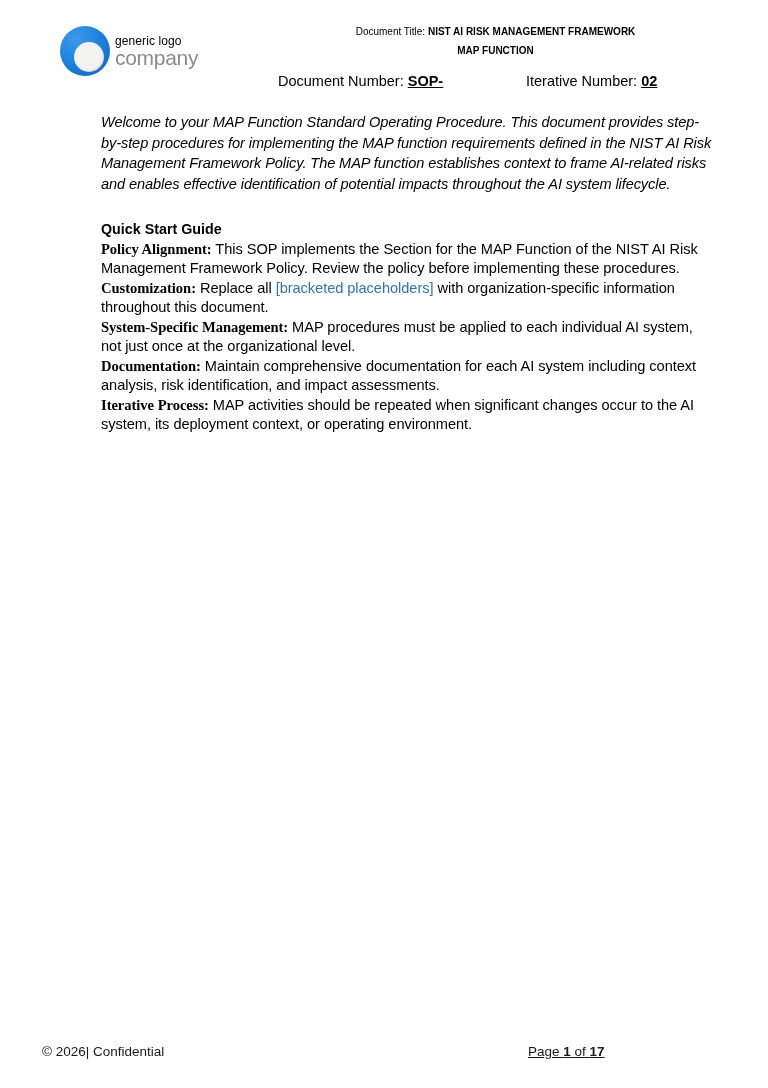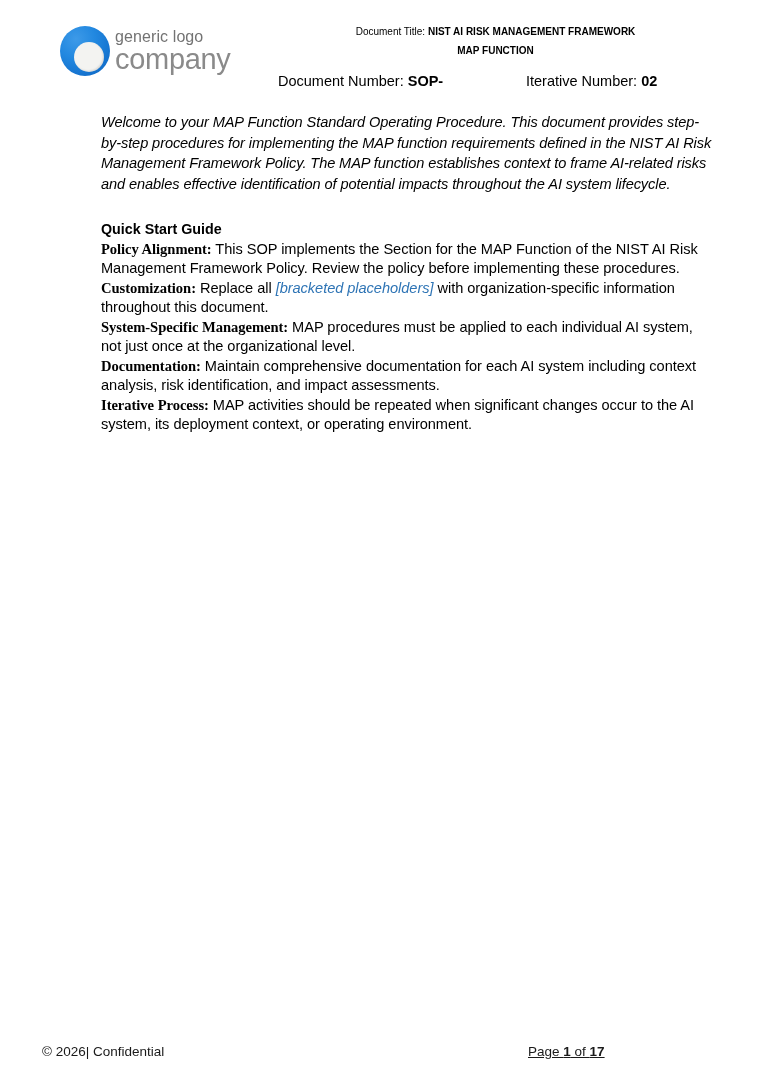--- a/index.html
+++ b/index.html
@@ -53,28 +53,28 @@
     width: 30px; height: 30px;
     border-radius: 50%;
     background: #f3f3f1;
     box-shadow: -1px -1px 2px rgba(0,0,0,0.12) inset;
   }
   .logo-words {
     margin-left: 5px;
     line-height: 1;
   }
   .logo-words .line1 {
-    font-size: 16px;
-    color: #737373;
+    font-size: 12px;
+    color: #000000;
     letter-spacing: 0.1px;
     display: block;
     margin-bottom: 1px;
   }
   .logo-words .line2 {
-    font-size: 29px;
+    font-size: 21px;
     color: #8a8a8a;
     display: block;
     letter-spacing: -0.3px;
     line-height: 0.95;
   }
 
   .header-text {
     flex: 1 1 auto;
     padding-left: 8px;
   }
@@ -89,21 +89,21 @@
 
   .doc-meta-row {
     display: flex;
     margin-top: 12px;
     font-size: 14.5px;
     line-height: 18px;
   }
   .doc-meta-row .meta-left  { flex: 0 0 57%; text-align: left; }
   .doc-meta-row .meta-right { flex: 1 1 auto; text-align: left; }
   .doc-meta-row .label { font-weight: normal; }
-  .doc-meta-row .value { font-weight: bold; }
+  .doc-meta-row .value { font-weight: bold; text-decoration: underline; }
 
   
   .page-body {
     position: absolute;
     top: 112px;
     left: 101px;
     width: 612px;
   }
 
   .doc-subtitle {
@@ -131,21 +131,20 @@
   }
   .qs-item {
     font-size: 14.6px;
     line-height: 19.5px;
     margin: 0;
     letter-spacing: -0.05px;
   }
   .qs-item .term { font-weight: bold; font-family: Liberation Serif, serif; }
   .placeholder {
     color: #2E74B5;
-    font-style: italic;
   }
 
   
   .page-footer {
     position: absolute;
     bottom: 27px;
     left: 42px;
     right: 42px;
     display: flex;
     font-size: 13.5px;

